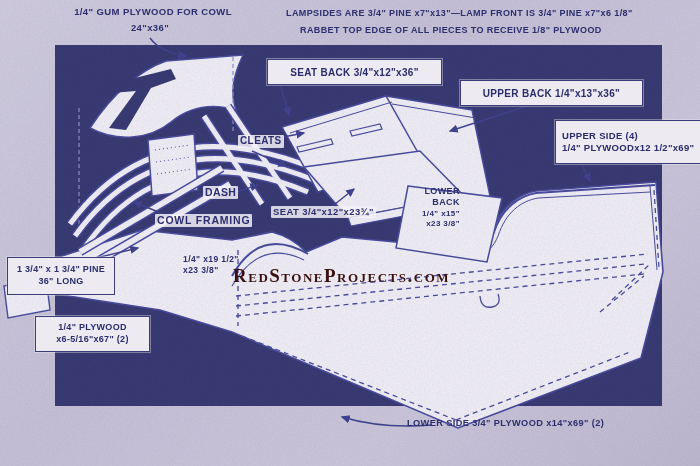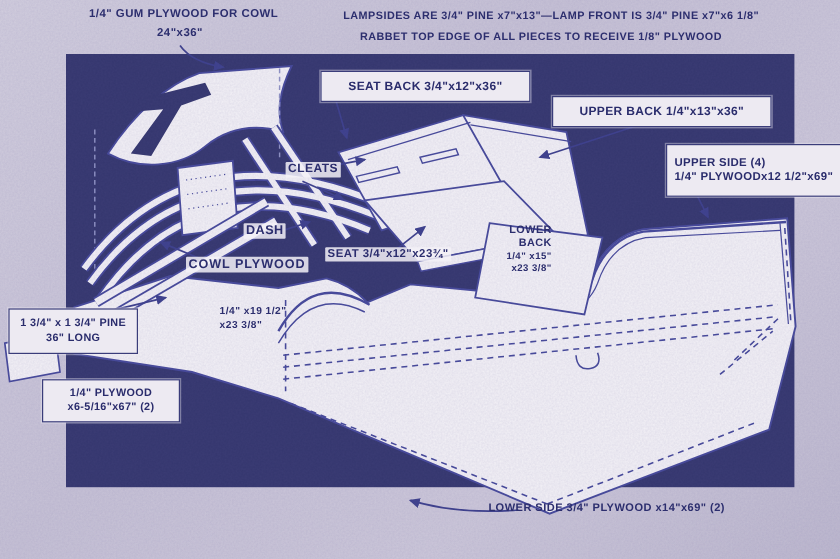--- a/index.html
+++ b/index.html
@@ -179,31 +179,32 @@
     <span>36" LONG</span>
   </div>
 
   <div class="box" style="left:35px;top:316px;width:113px;height:34px;font-size:9px;">
     <span>1/4" PLYWOOD</span>
     <span>x6-5/16"x67" (2)</span>
   </div>
 
   <div class="lbl on-white" style="left:206px;top:135px;font-size:10px;margin-left:32px;">CLEATS</div>
   <div class="lbl on-white" style="left:203px;top:186px;font-size:10.5px;">DASH</div>
-  <div class="lbl on-white" style="left:155px;top:214px;font-size:10.5px;letter-spacing:.8px;">COWL PLYWOOD</div>
+  <div class="lbl on-white" style="left:155px;top:214px;font-size:10.5px;letter-spacing:.8px;">COWL FRAMING</div>
   <div class="lbl on-white" style="left:271px;top:206px;font-size:9.5px;">SEAT 3/4"x12"x23¾"</div>
 
   <div class="lbl" style="left:422px;top:186px;font-size:9px;text-align:right;">
     <div>LOWER</div>
     <div>BACK</div>
     <div style="font-size:8px;">1/4" x15"</div>
     <div style="font-size:8px;">x23 3/8"</div>
   </div>
 
   <div class="lbl" style="left:183px;top:254px;font-size:8.5px;">
     <div>1/4" x19 1/2"</div>
     <div>x23 3/8"</div>
   </div>
 
+  <div class="wm" style="left:233px;top:265px;">RedStoneProjects.com</div>
 
   <div class="lbl" style="left:407px;top:418px;font-size:9.2px;">LOWER SIDE 3/4" PLYWOOD x14"x69" (2)</div>
 
 </div>
 
 </body></html>

